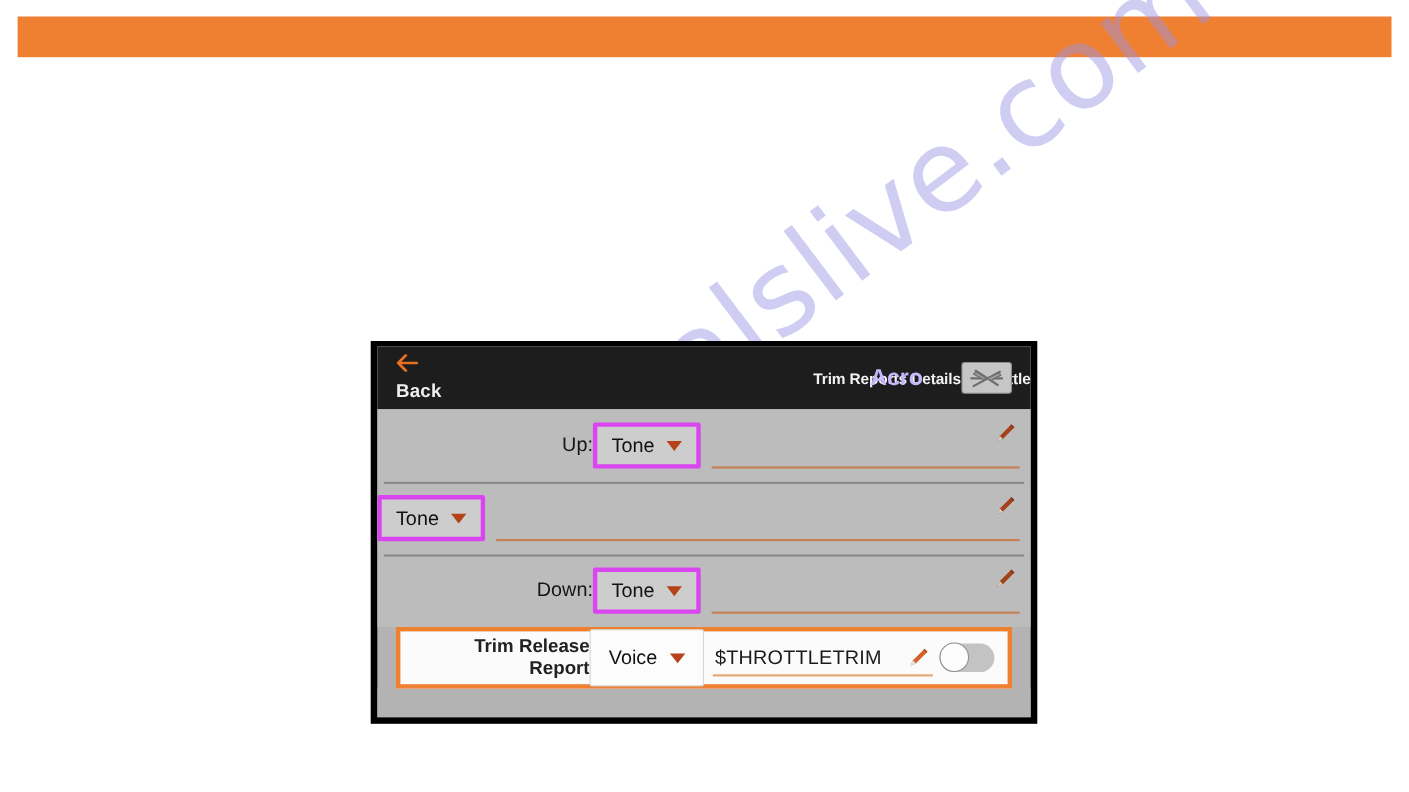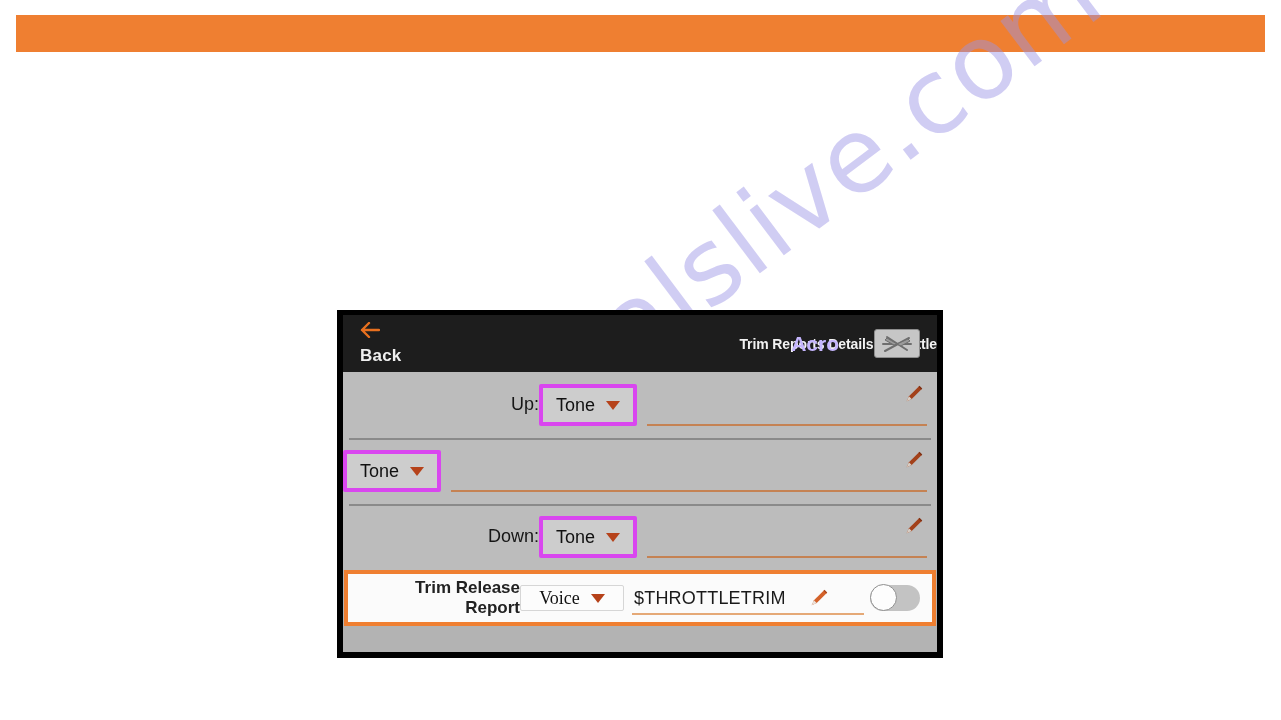--- a/index.html
+++ b/index.html
@@ -207,36 +207,35 @@
     position: absolute;
     right: 2px;
     top: 2px;
   }
 
   
   #row-trim-release {
     background: #fbfbfb;
     border: 4px solid #ef7f31;
     height: 56px;
-    margin: 0 1px;
+    margin: 0 17px;
   }
   #row-trim-release::before { display: none; }
   #row-trim-release .row-label {
     width: 172px;
     padding-left: 11px;
     font-size: 17px;
     font-weight: bold;
     color: #222222;
   }
   #row-trim-release .select {
     background: #fcfcfc;
     border: 1px solid #d6d6d6;
     width: 104px;
-    height: 26px;
-    font-family: Liberation Serif, serif;
+    height: 52px;
   }
   #row-trim-release .field {
     margin-left: 8px;
     margin-right: 6px;
     height: 40px;
   }
   #row-trim-release .field-underline { background: #e5a977; }
 
   
   .toggle {

